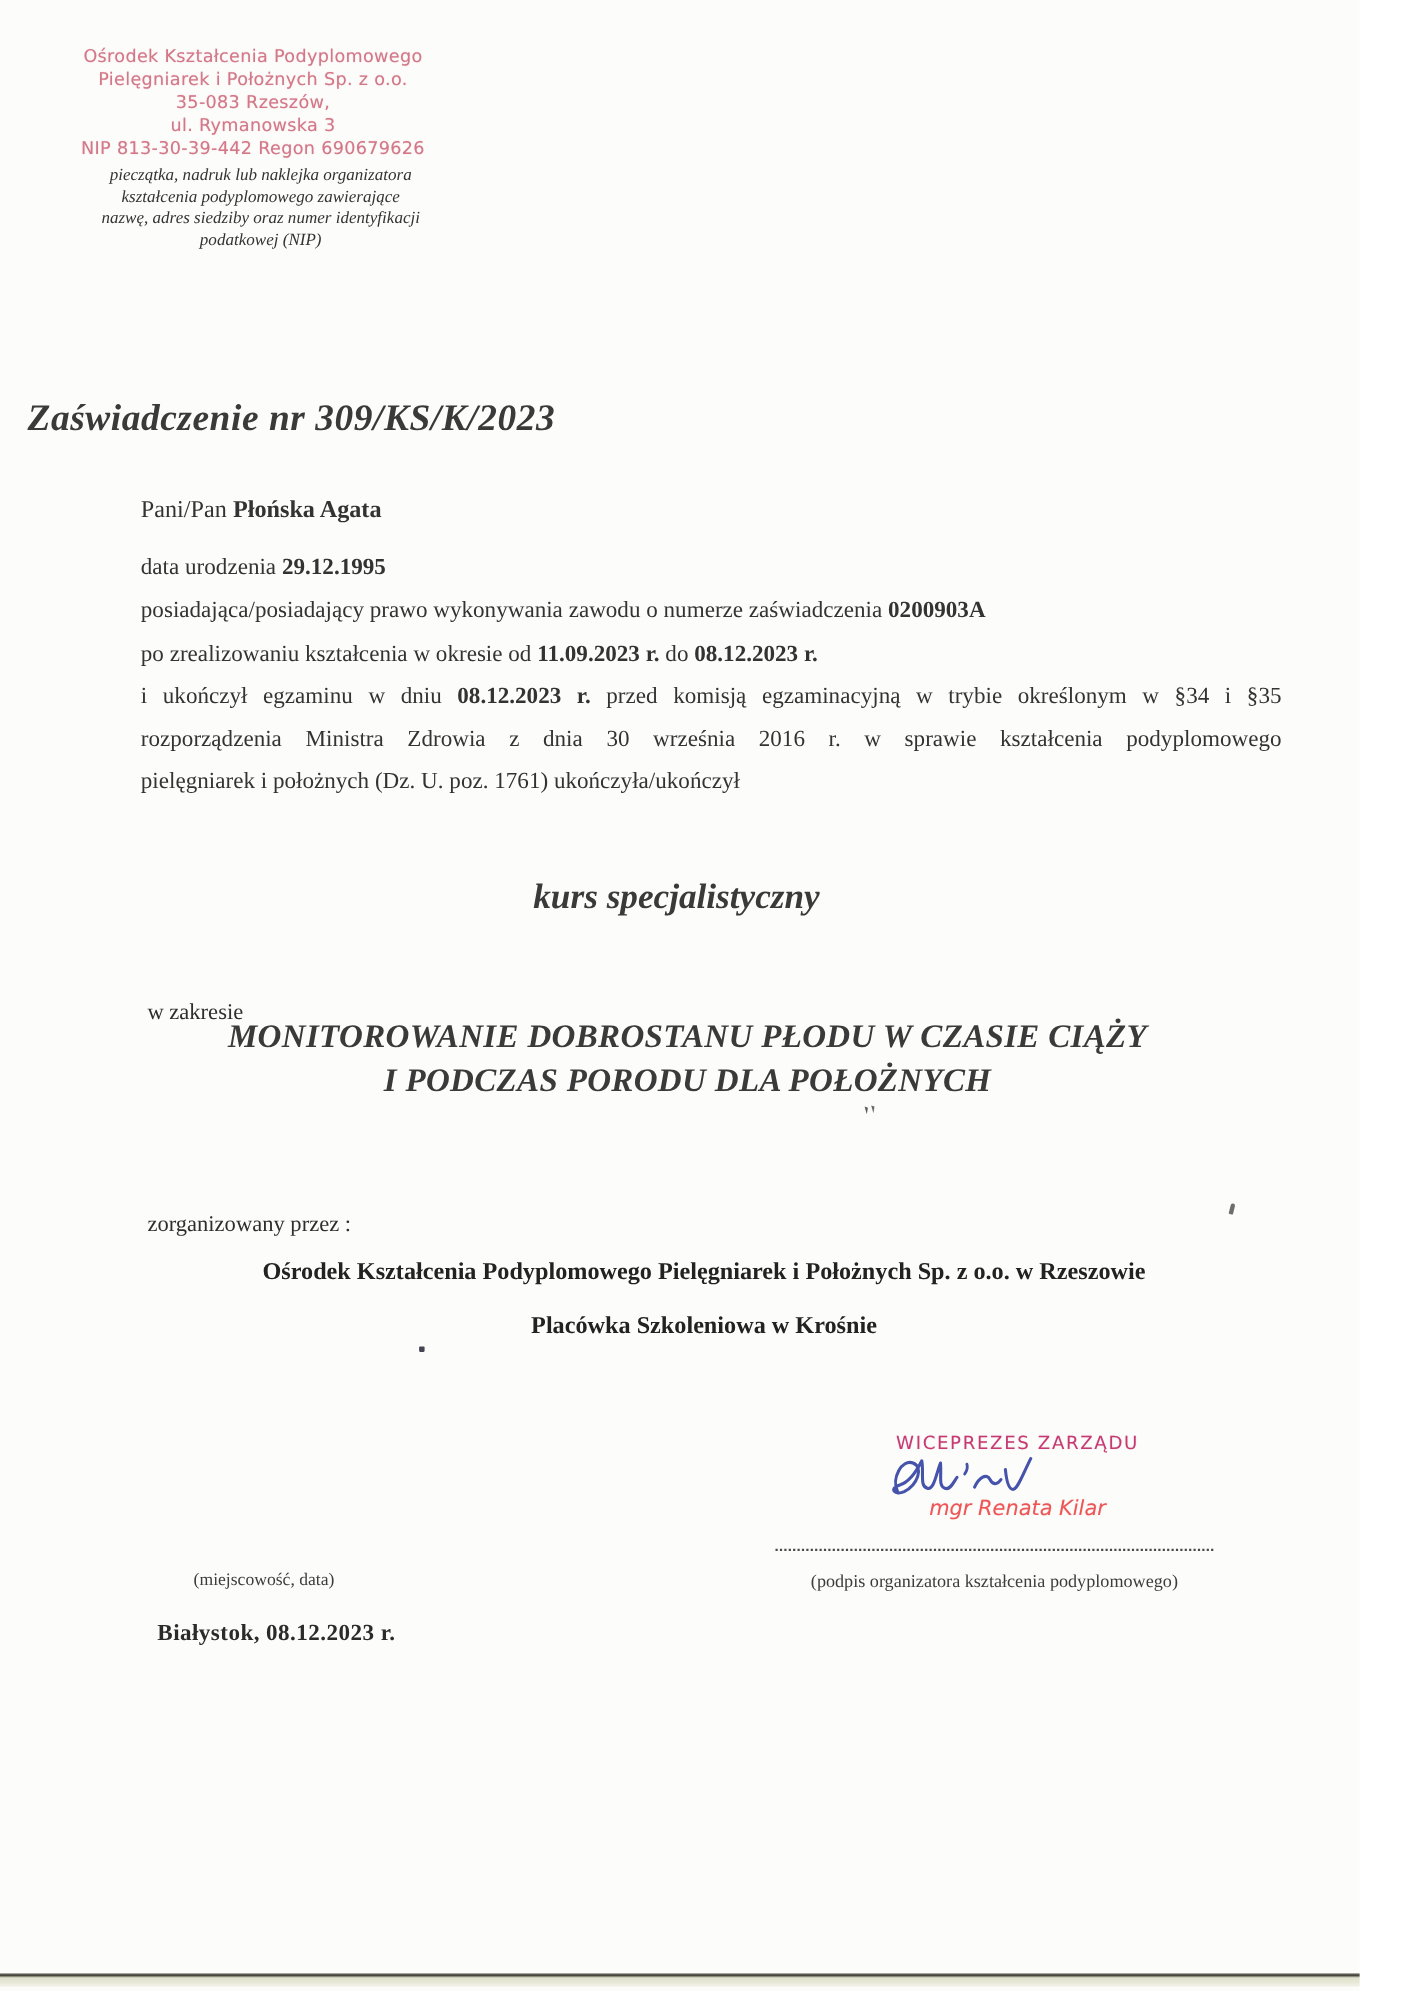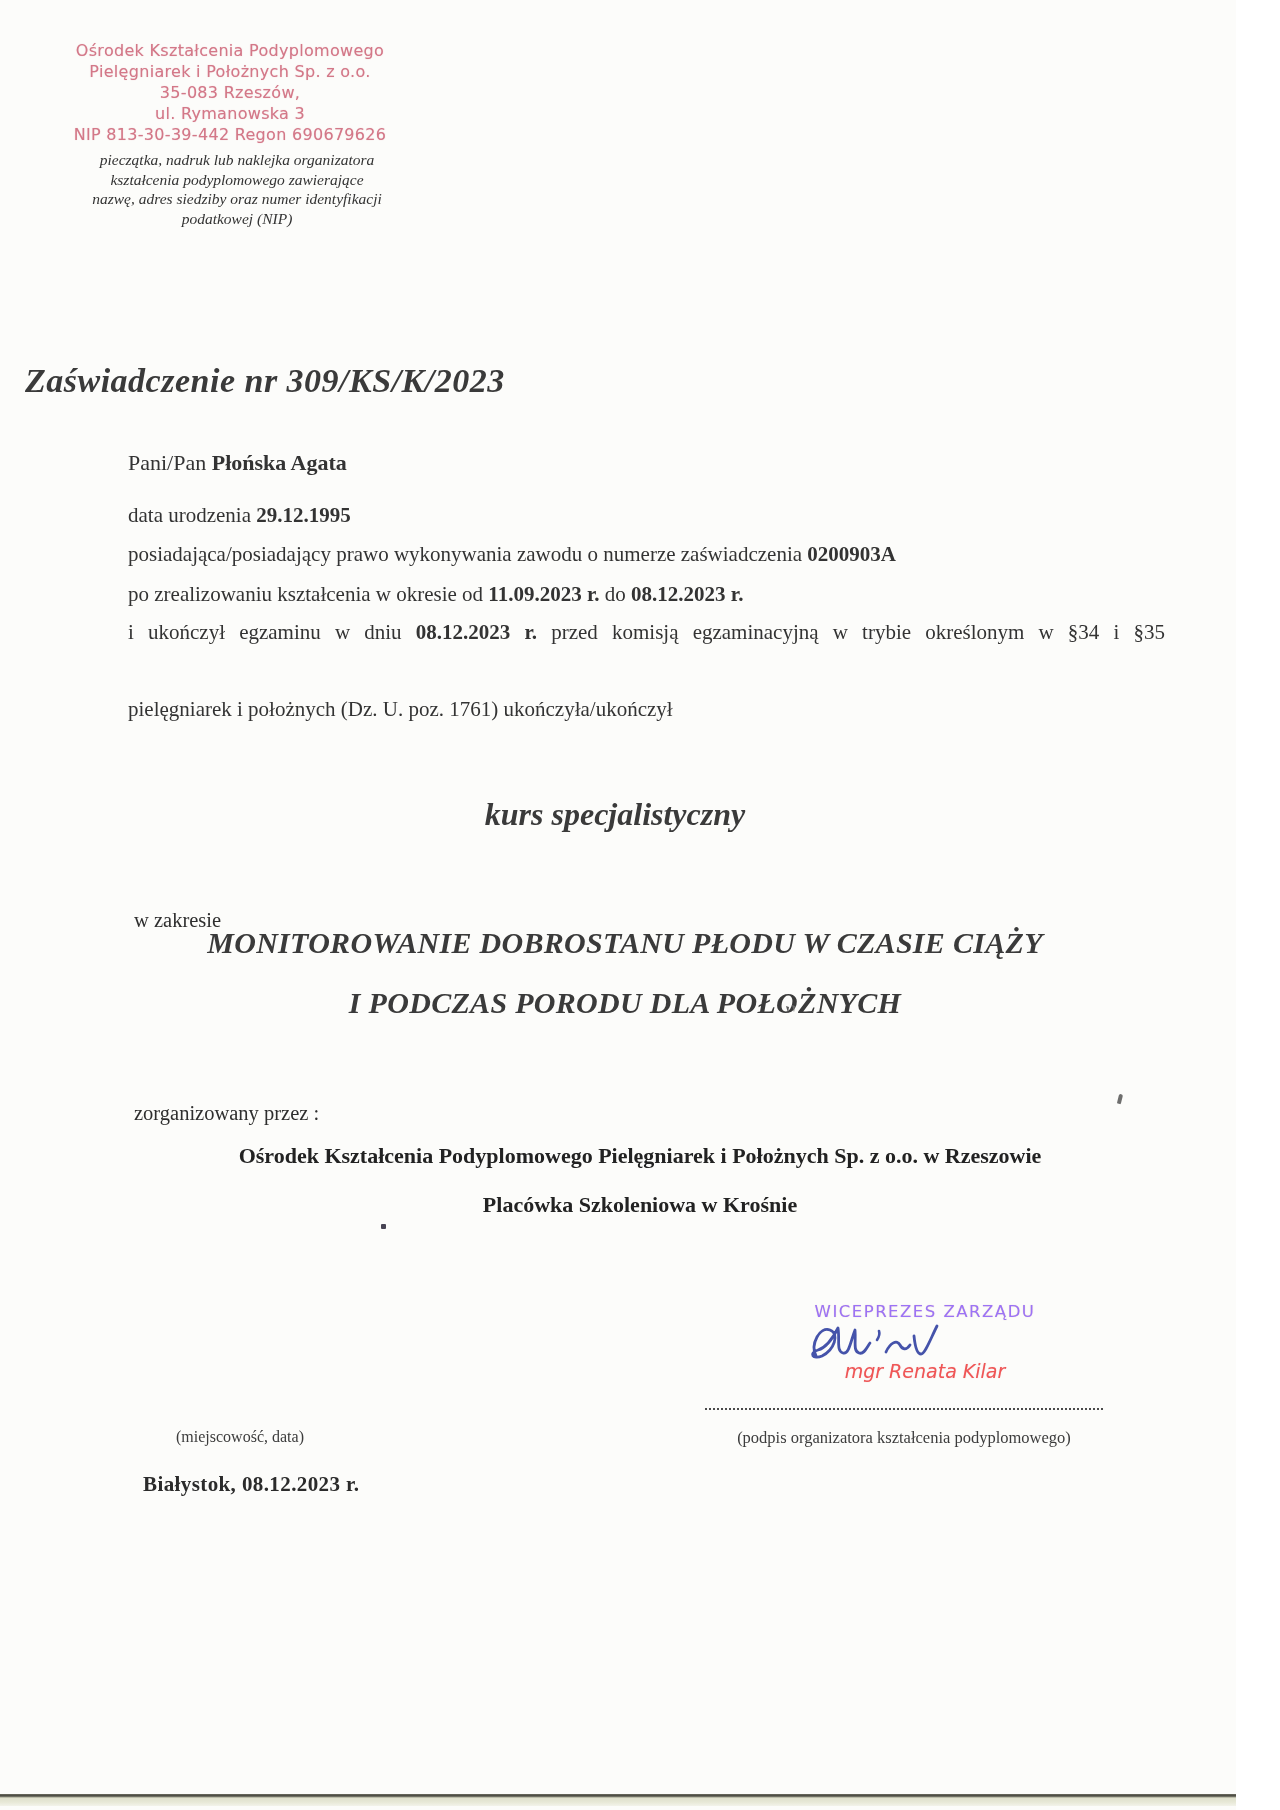--- a/index.html
+++ b/index.html
@@ -41,32 +41,32 @@
   .course-type{
     left:25px;top:796px;width:1180px;text-align:center;
     font-size:32px;font-weight:bold;font-style:italic;color:#3a3a3a;
   }
   .scope-label{left:134px;top:881px;font-size:20.5px;margin-top:28px;}
   .caps-line{
     left:25px;width:1200px;text-align:center;
     font-size:30px;font-weight:bold;font-style:italic;letter-spacing:.3px;color:#3a3a3a;
   }
   .caps1{top:926px;}
-  .caps2{top:966px;margin-top:20px;}
+  .caps2{top:966px;}
 
   .org-label{left:134px;top:1102px;font-size:20.5px;}
   .org-line{left:25px;width:1230px;text-align:center;font-weight:bold;font-size:22px;color:#222;}
   .org1{top:1143px;}
   .org2{top:1192px;}
 
   
   .sig-role{
     left:775px;top:1302px;width:300px;text-align:center;
     font-family:"DejaVu Sans",sans-serif;font-size:16.5px;letter-spacing:1.5px;
-    color:#8b5cf6;opacity:.85;text-shadow:0 0 1px rgba(201,130,138,.5);
+    color:#be185d;opacity:.85;text-shadow:0 0 1px rgba(201,130,138,.5);
   }
   .sig-svg{left:800px;top:1316px;}
   .sig-name{
     left:775px;top:1360px;width:300px;text-align:center;
     font-family:"DejaVu Sans",sans-serif;font-style:italic;font-size:19px;
     color:#ef4444;opacity:.9;text-shadow:0 0 1px rgba(205,106,123,.4);
   }
   .dots-line{left:705px;top:1394px;width:398px;height:14px;border-bottom:2.5px dotted #4a4a4a;}
 
   .place-date{left:143px;top:1472px;font-size:21px;font-weight:bold;letter-spacing:.4px;color:#2b2b2b;}
@@ -120,20 +120,21 @@
   </div>
 
   <div class="abs body-line l4">
     <span>po zrealizowaniu kształcenia w okresie od </span><b>11.09.2023 r.</b><span> do </span><b>08.12.2023 r.</b>
   </div>
 
   <div class="abs body-line l5 just">
     <span>i ukończył egzaminu w dniu </span><b>08.12.2023 r.</b><span> przed komisją egzaminacyjną w trybie określonym w §34 i §35</span>
   </div>
 
+  <div class="abs body-line l6 just">rozporządzenia Ministra Zdrowia z dnia 30 września 2016 r. w sprawie kształcenia podyplomowego</div>
 
   <div class="abs body-line l7">pielęgniarek i położnych (Dz. U. poz. 1761) ukończyła/ukończył</div>
 
   <div class="abs course-type">kurs specjalistyczny</div>
 
   <div class="abs scope-label">w zakresie</div>
 
   <div class="abs caps-line caps1">MONITOROWANIE DOBROSTANU PŁODU W CZASIE CIĄŻY</div>
   <div class="abs caps-line caps2">I PODCZAS PORODU DLA POŁOŻNYCH</div>
 

